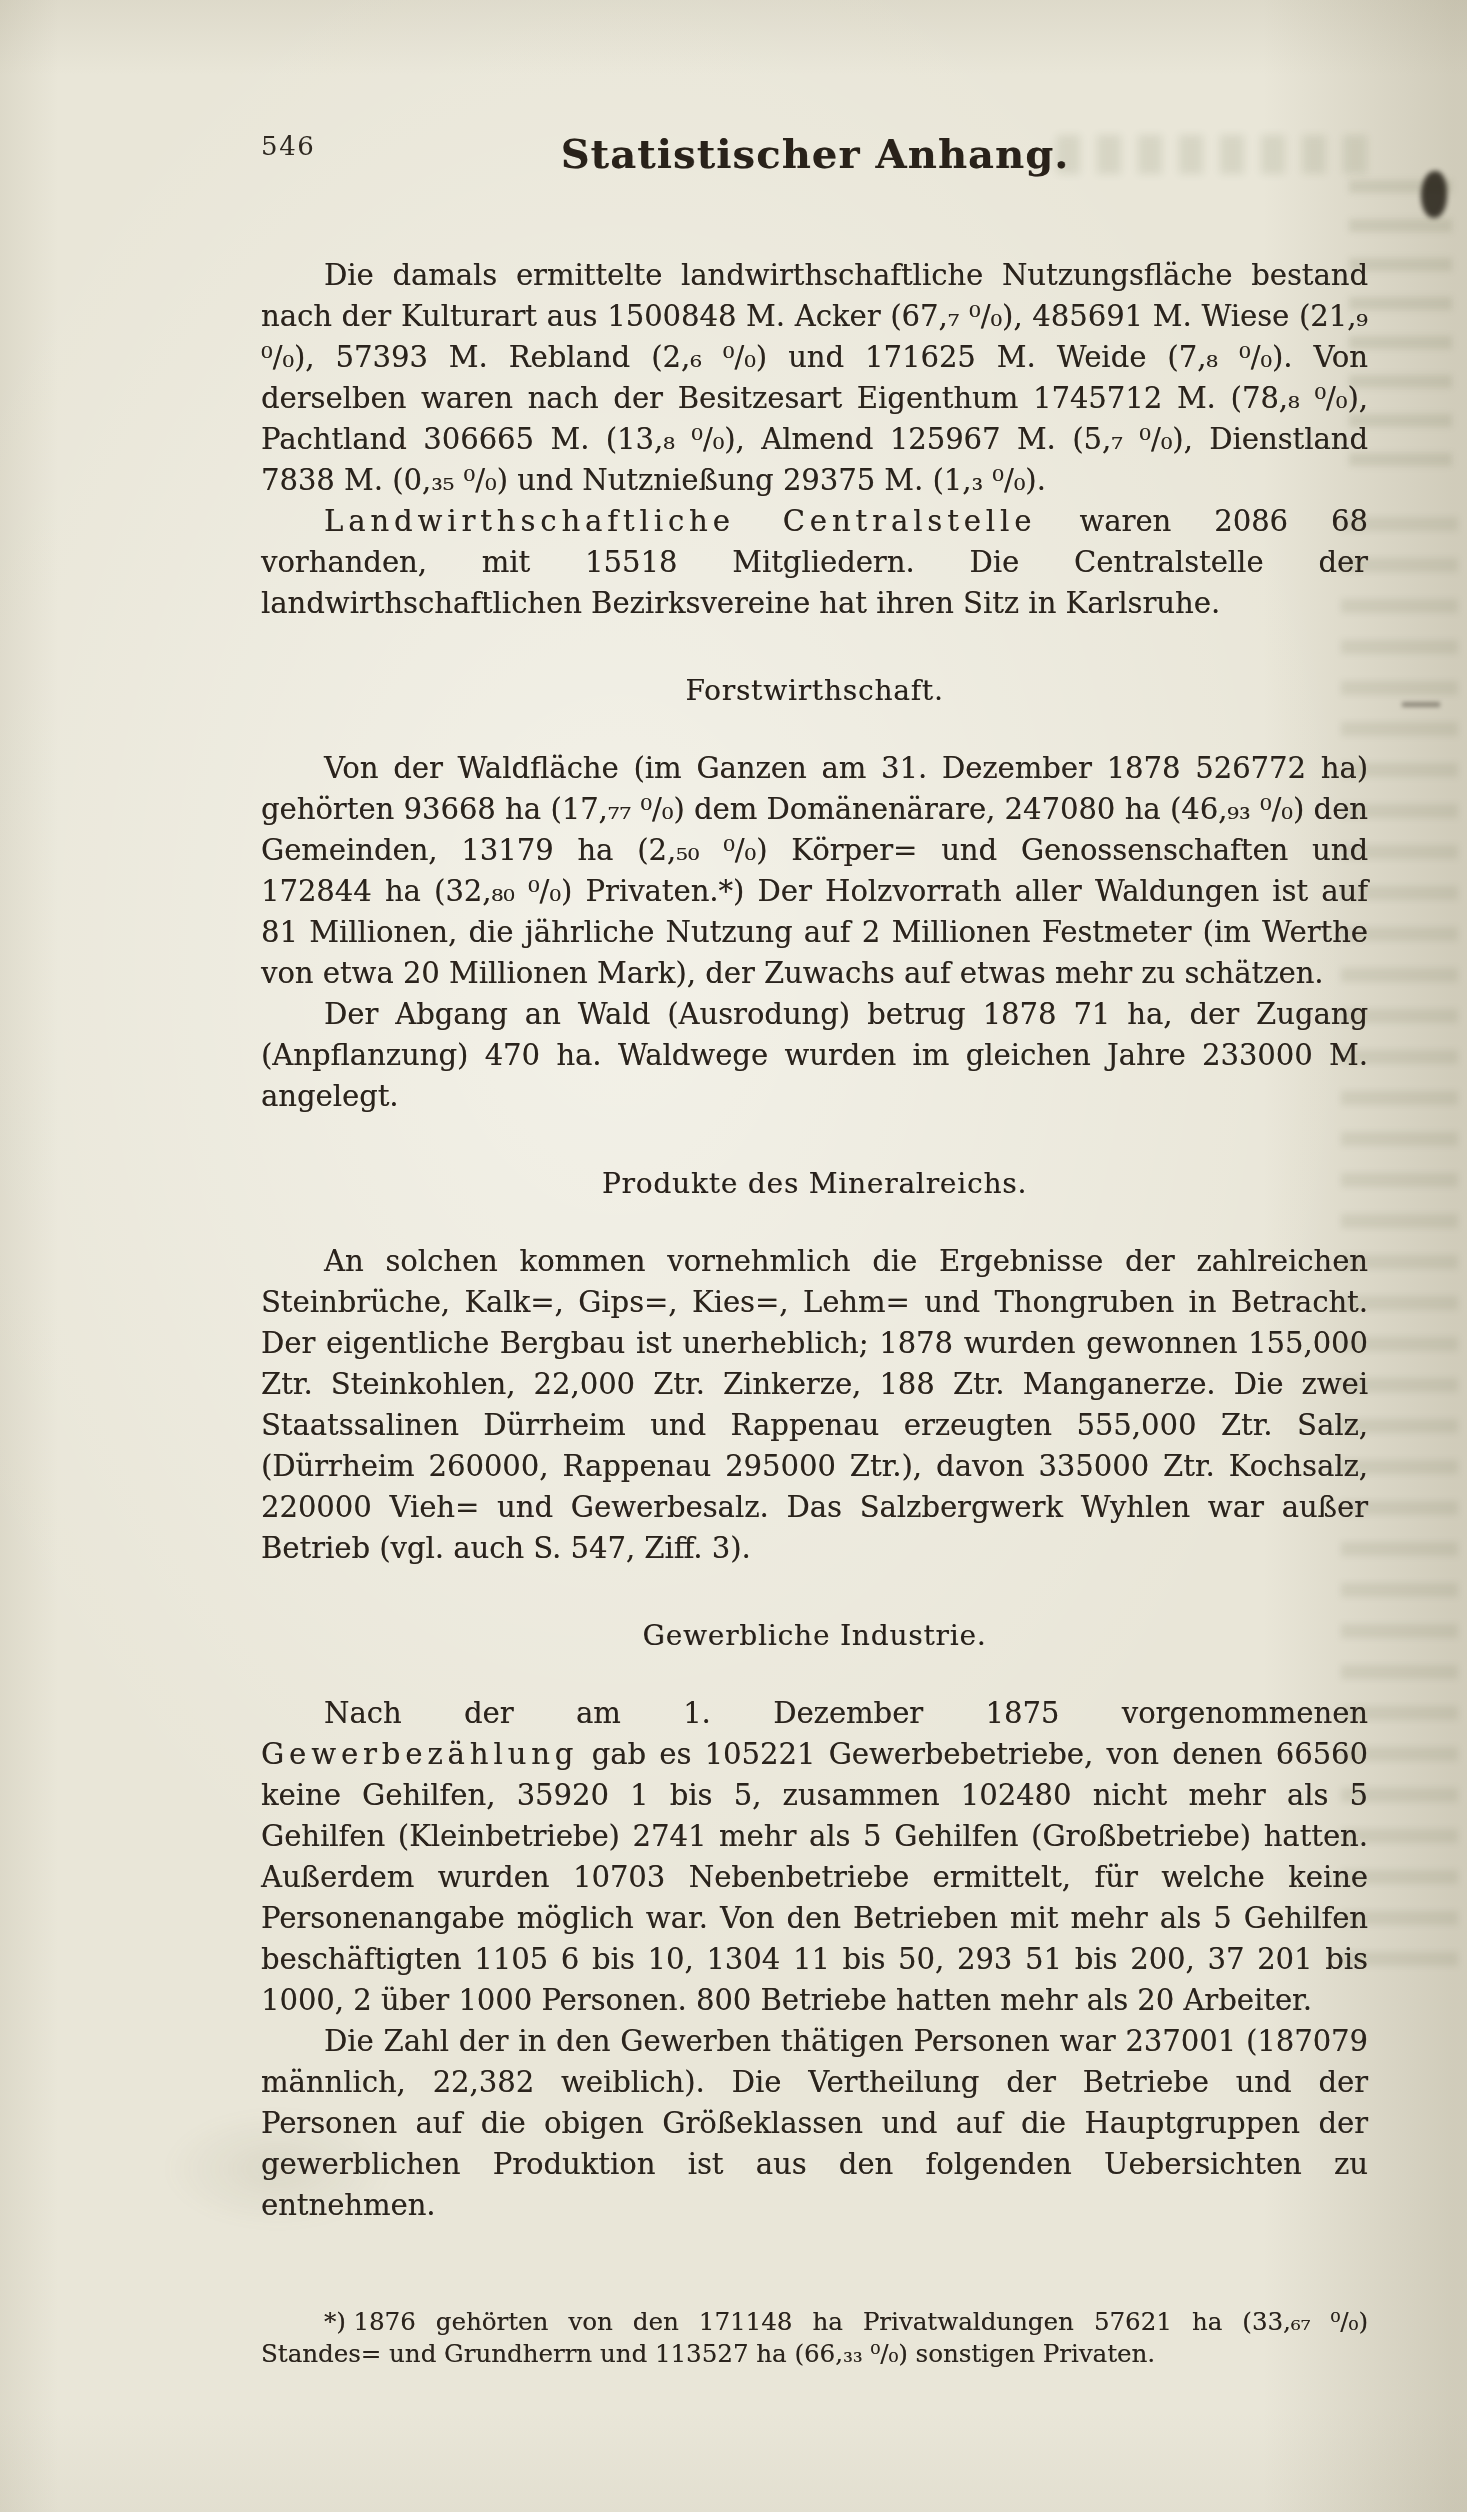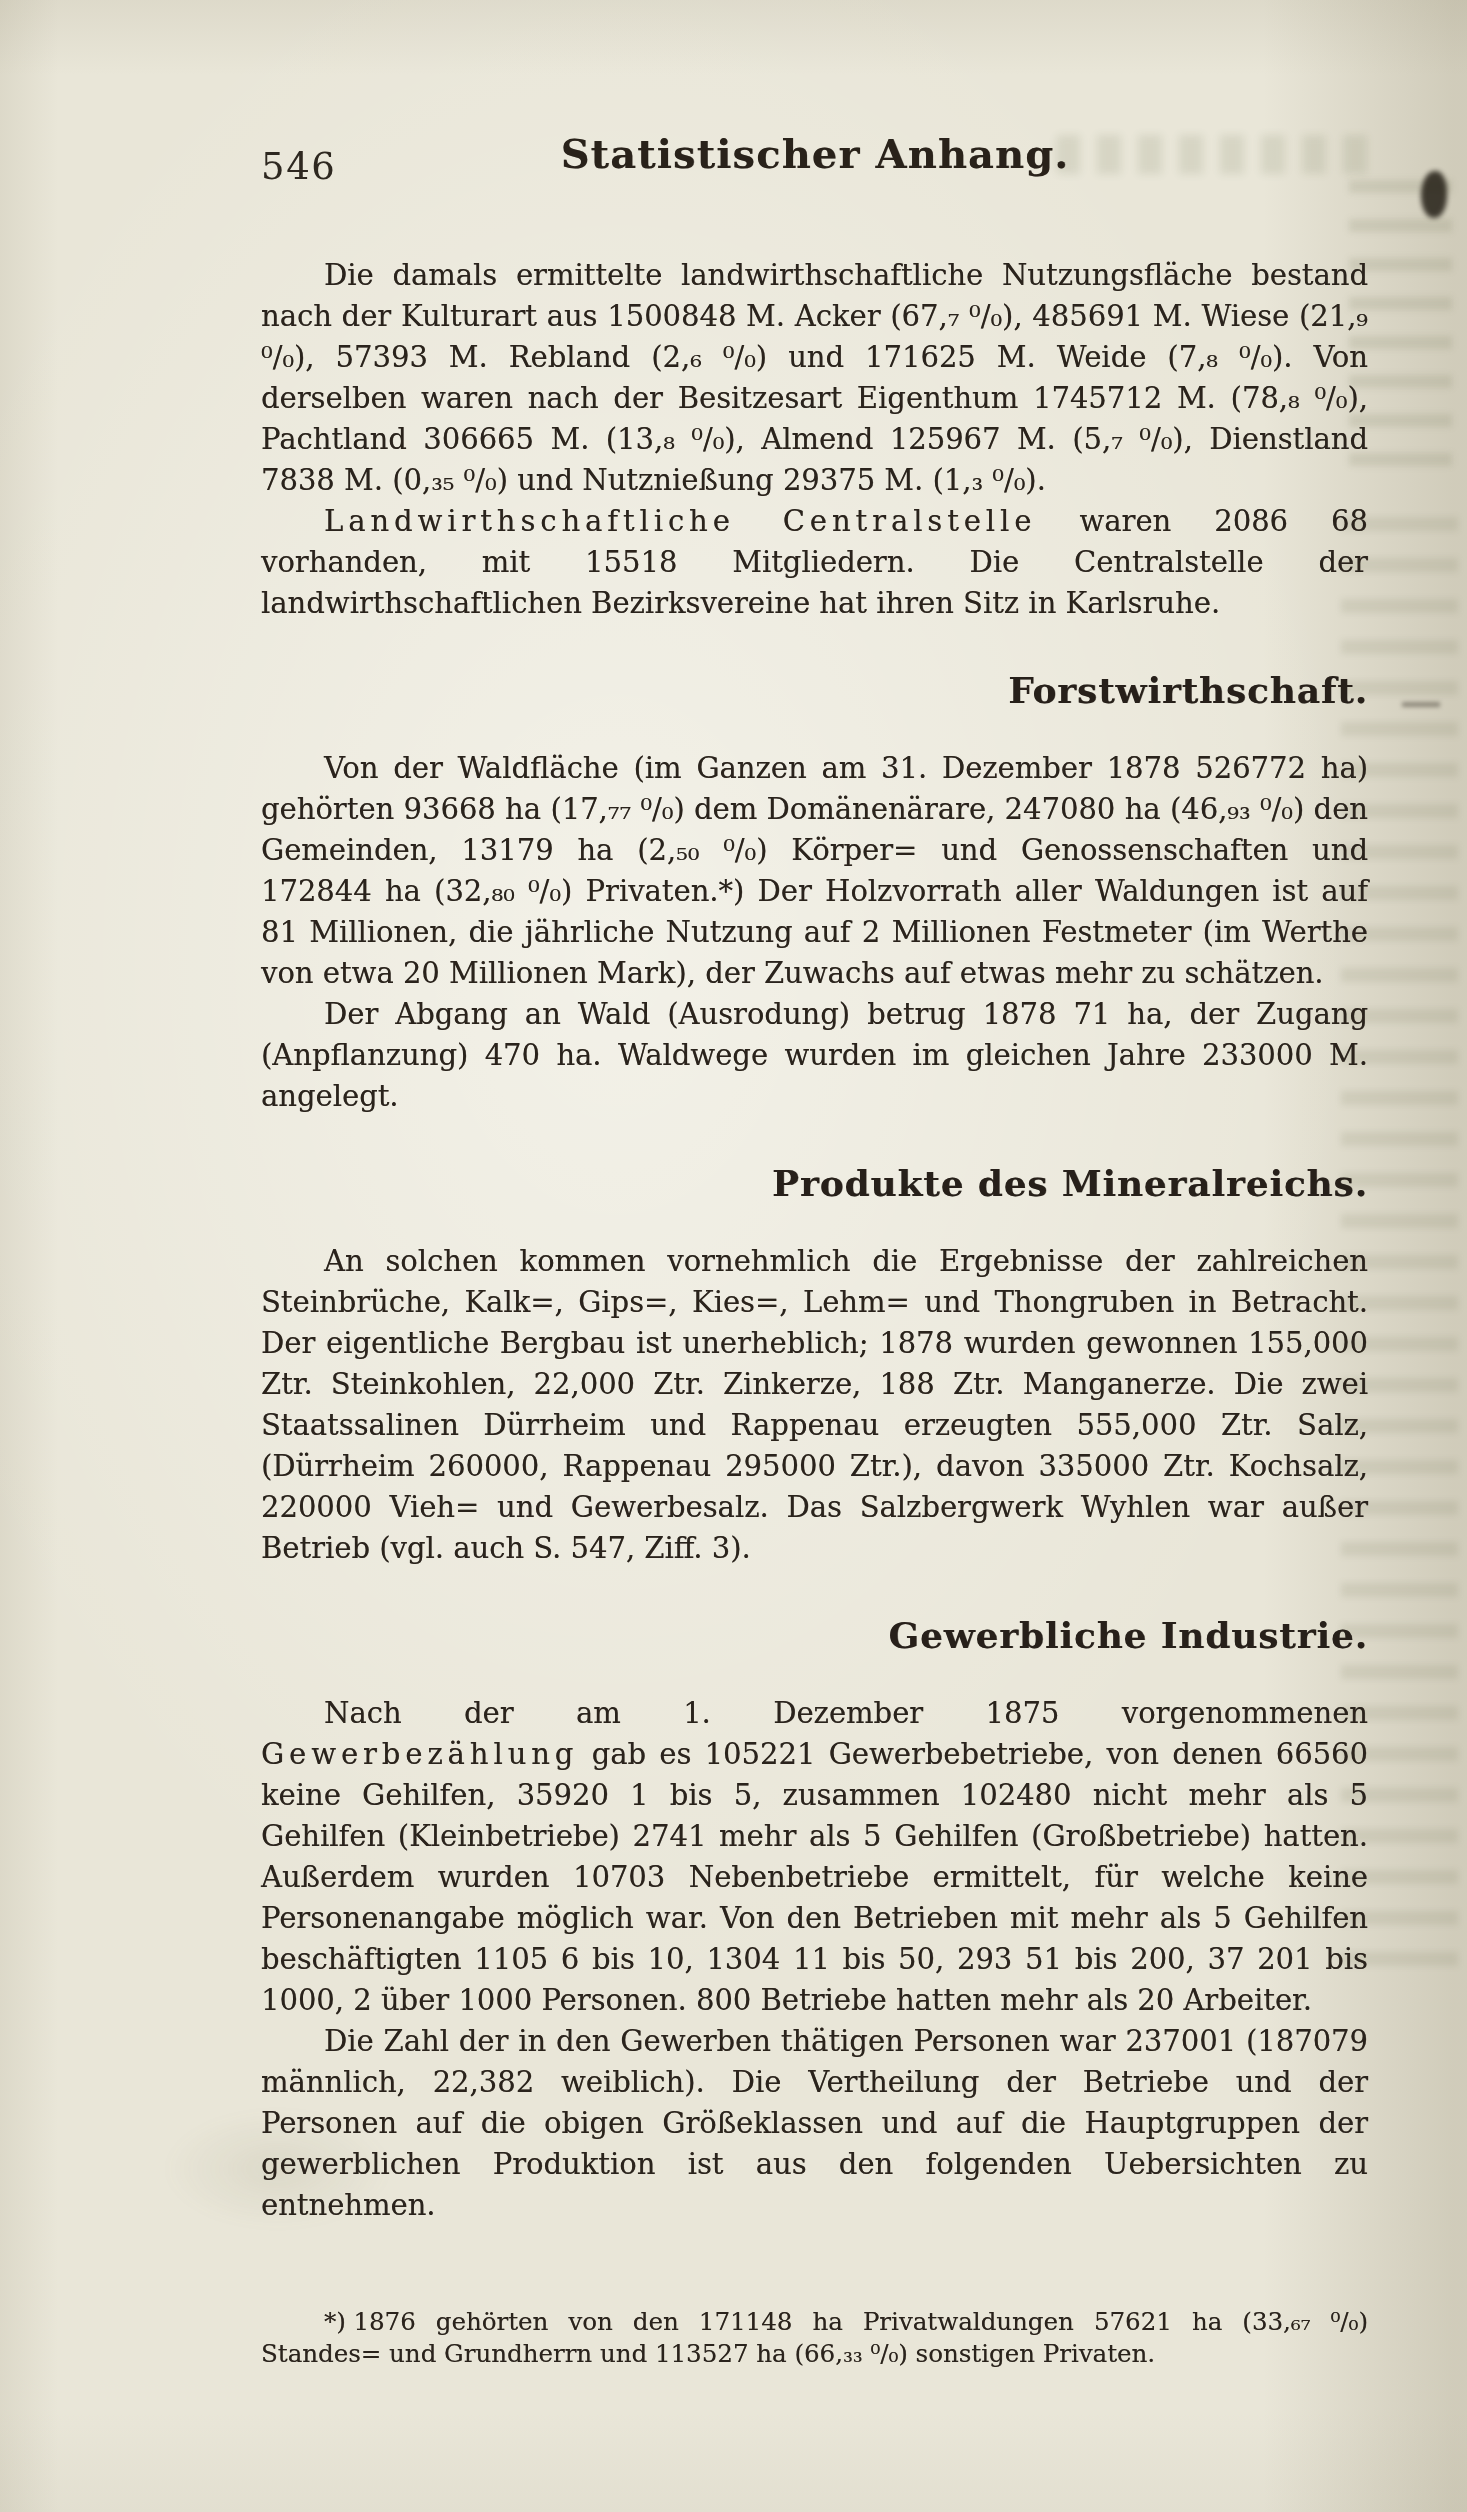--- a/index.html
+++ b/index.html
@@ -58,22 +58,22 @@
     filter: blur(5.4px);
   }
 
   
   .page-header {
     position: absolute;
     top: 130px; left: 261px; right: 99px;
     height: 54px;
   }
   .page-number {
-    position: absolute; left: 0; top: 15px;
-    font-size: 37px; letter-spacing: 1.6px;
+    position: absolute; left: 0; top: 1px;
+    font-size: 26px; letter-spacing: 1.6px;
     color: #2e2820;
   }
   .running-title {
     position: absolute; left: 0; right: 0; top: 0;
     text-align: center;
     font-size: 40px; font-weight: bold;
     letter-spacing: 1.1px;
     color: #29221a;
     text-shadow: 0.3px 0.3px 0.4px rgba(42,35,28,0.45);
   }
@@ -85,23 +85,23 @@
     font-size: 29px; line-height: 41px;
     text-align: justify;
     color: #2a231c;
     text-shadow: 0.2px 0.3px 0.3px rgba(42,35,28,0.55);
   }
   .body-para {
     margin: 0;
     text-indent: 63px;
   }
   .section-heading {
-    font-size: 36px; line-height: 45px;
-    font-weight: bold;
-    text-align: right;
+    font-size: 28px; line-height: 45px;
+    font-weight: normal;
+    text-align: center;
     text-indent: 0;
     letter-spacing: 0.8px;
     margin: 44px 0 35px 0;
     color: #27201a;
     text-shadow: 0.4px 0.4px 0.4px rgba(42,35,28,0.45);
   }
   .gesperrt { letter-spacing: 0.17em; }
 
   
   .footnote {

